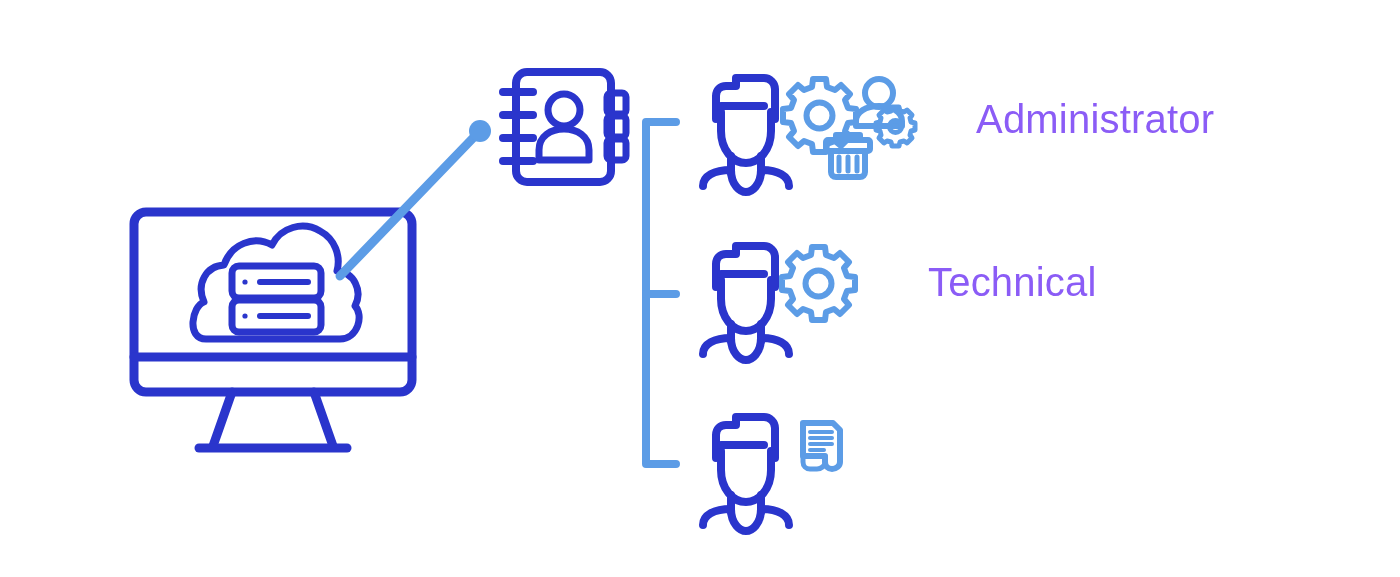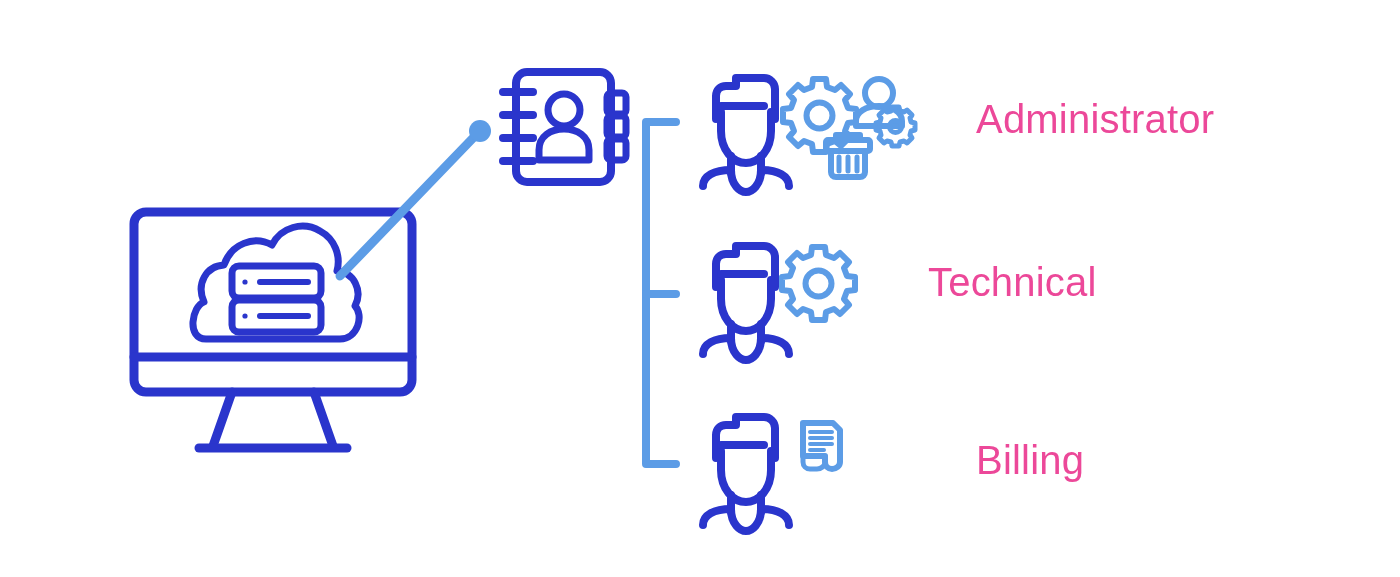--- a/index.html
+++ b/index.html
@@ -24,21 +24,21 @@
     top: 0;
     width: 1400px;
     height: 577px;
   }
   .role-label {
     position: absolute;
     font-family: "Liberation Sans", sans-serif;
     font-weight: 300;
     font-size: 40px;
     letter-spacing: 0.2px;
-    color: #ec4899;
+    color: #8b5cf6;
     white-space: nowrap;
     line-height: 1;
   }
   #label-administrator { left: 976px; top: 99px; }
   #label-technical     { left: 928px; top: 262px; }
   #label-billing       { left: 976px; top: 440px; }
 </style>
 </head>
 <body>
 
@@ -211,15 +211,14 @@
         <line x1="810" y1="444" x2="832" y2="444" stroke-width="4"></line>
         <line x1="810" y1="450" x2="824" y2="450" stroke-width="4"></line>
       </g>
     </g>
   </svg>
 
   <div class="role-label" id="label-administrator">Administrator</div>
 
   <div class="role-label" id="label-technical">Technical</div>
 
-  <div class="role-label" id="label-billing">Billing</div>
 
 </div>
 
 </body></html>

